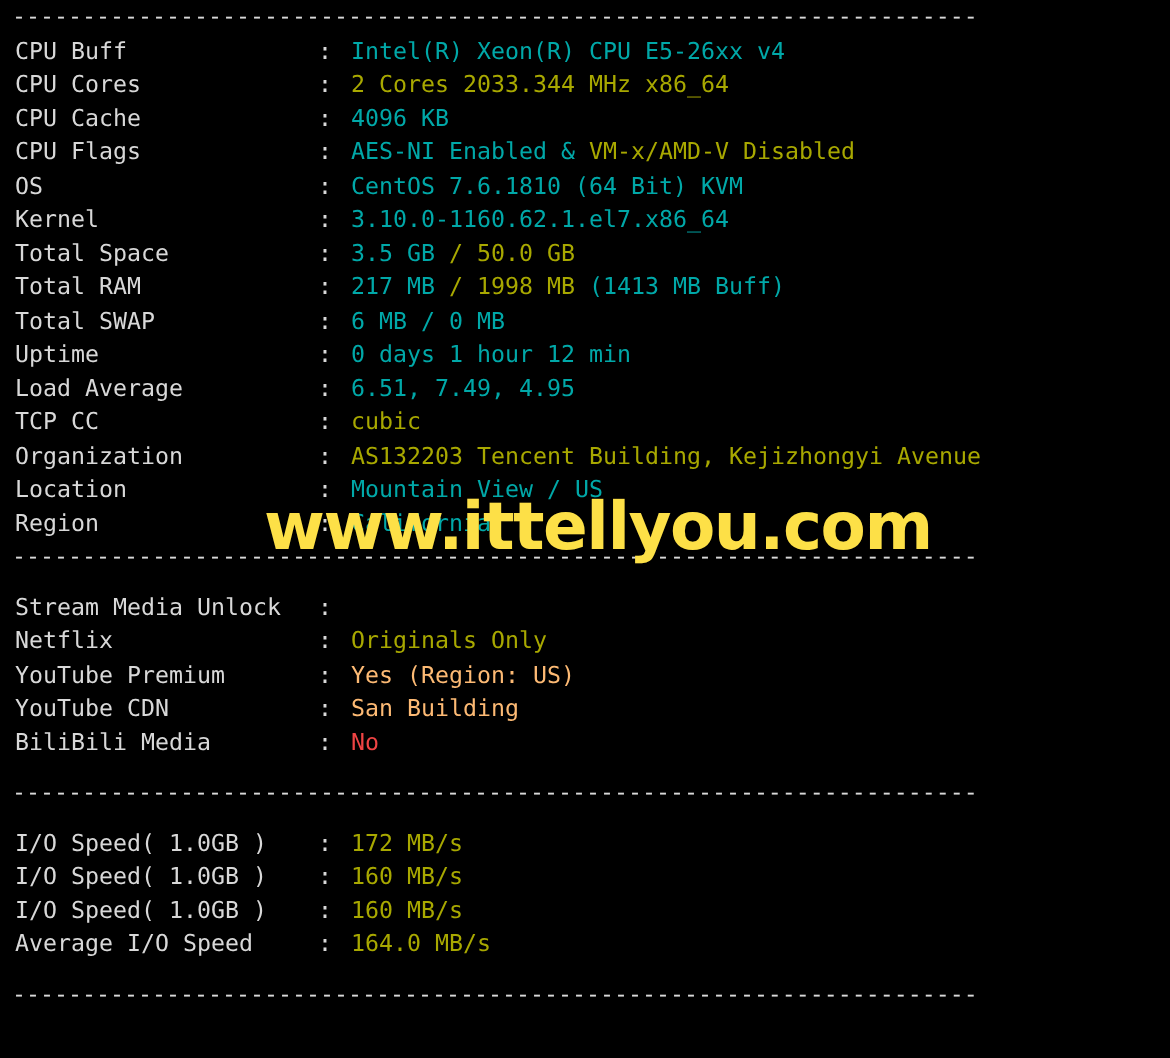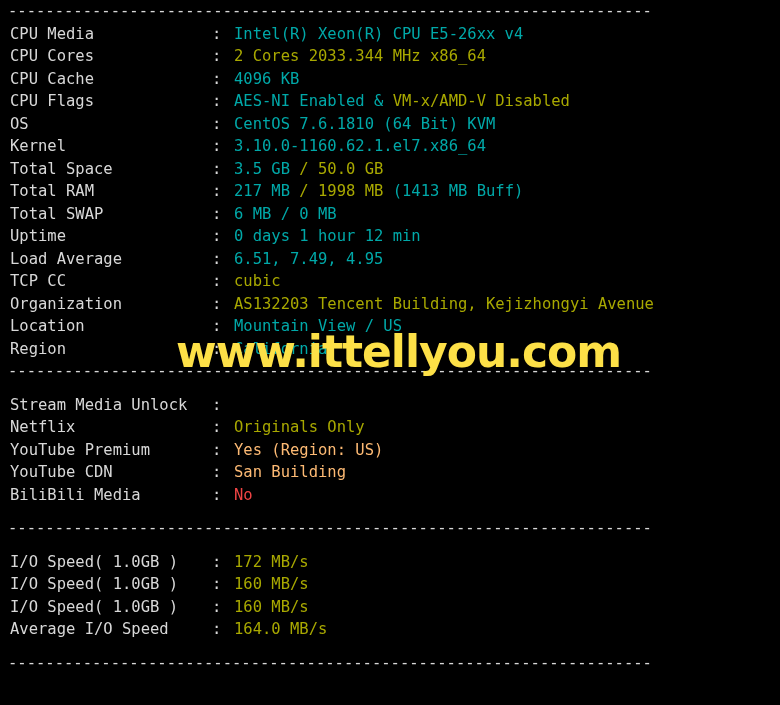--- a/index.html
+++ b/index.html
@@ -80,21 +80,21 @@
   }
 </style>
 </head>
 <body>
 
 <div id="terminal">
 
   <div class="sep">---------------------------------------------------------------------</div>
 
   <div id="sec-system">
-      <div class="row"><span class="label">CPU Media</span><span class="colon">:</span><span class="val cy">Intel(R) Xeon(R) CPU E5-26xx v4</span></div>
+      <div class="row"><span class="label">CPU Buff</span><span class="colon">:</span><span class="val cy">Intel(R) Xeon(R) CPU E5-26xx v4</span></div>
       <div class="row"><span class="label">CPU Cores</span><span class="colon">:</span><span class="val ye">2 Cores 2033.344 MHz x86_64</span></div>
       <div class="row"><span class="label">CPU Cache</span><span class="colon">:</span><span class="val cy">4096 KB</span></div>
       <div class="row"><span class="label">CPU Flags</span><span class="colon">:</span><span class="val cy">AES-NI Enabled &amp; </span><span class="val ye">VM-x/AMD-V Disabled</span></div>
       <div class="row"><span class="label">OS</span><span class="colon">:</span><span class="val cy">CentOS 7.6.1810 (64 Bit) KVM</span></div>
       <div class="row"><span class="label">Kernel</span><span class="colon">:</span><span class="val cy">3.10.0-1160.62.1.el7.x86_64</span></div>
       <div class="row"><span class="label">Total Space</span><span class="colon">:</span><span class="val cy">3.5 GB </span><span class="val ye">/ 50.0 GB</span></div>
       <div class="row"><span class="label">Total RAM</span><span class="colon">:</span><span class="val cy">217 MB </span><span class="val ye">/ 1998 MB </span><span class="val cy">(1413 MB Buff)</span></div>
       <div class="row"><span class="label">Total SWAP</span><span class="colon">:</span><span class="val cy">6 MB / 0 MB</span></div>
       <div class="row"><span class="label">Uptime</span><span class="colon">:</span><span class="val cy">0 days 1 hour 12 min</span></div>
       <div class="row"><span class="label">Load Average</span><span class="colon">:</span><span class="val cy">6.51, 7.49, 4.95</span></div>

